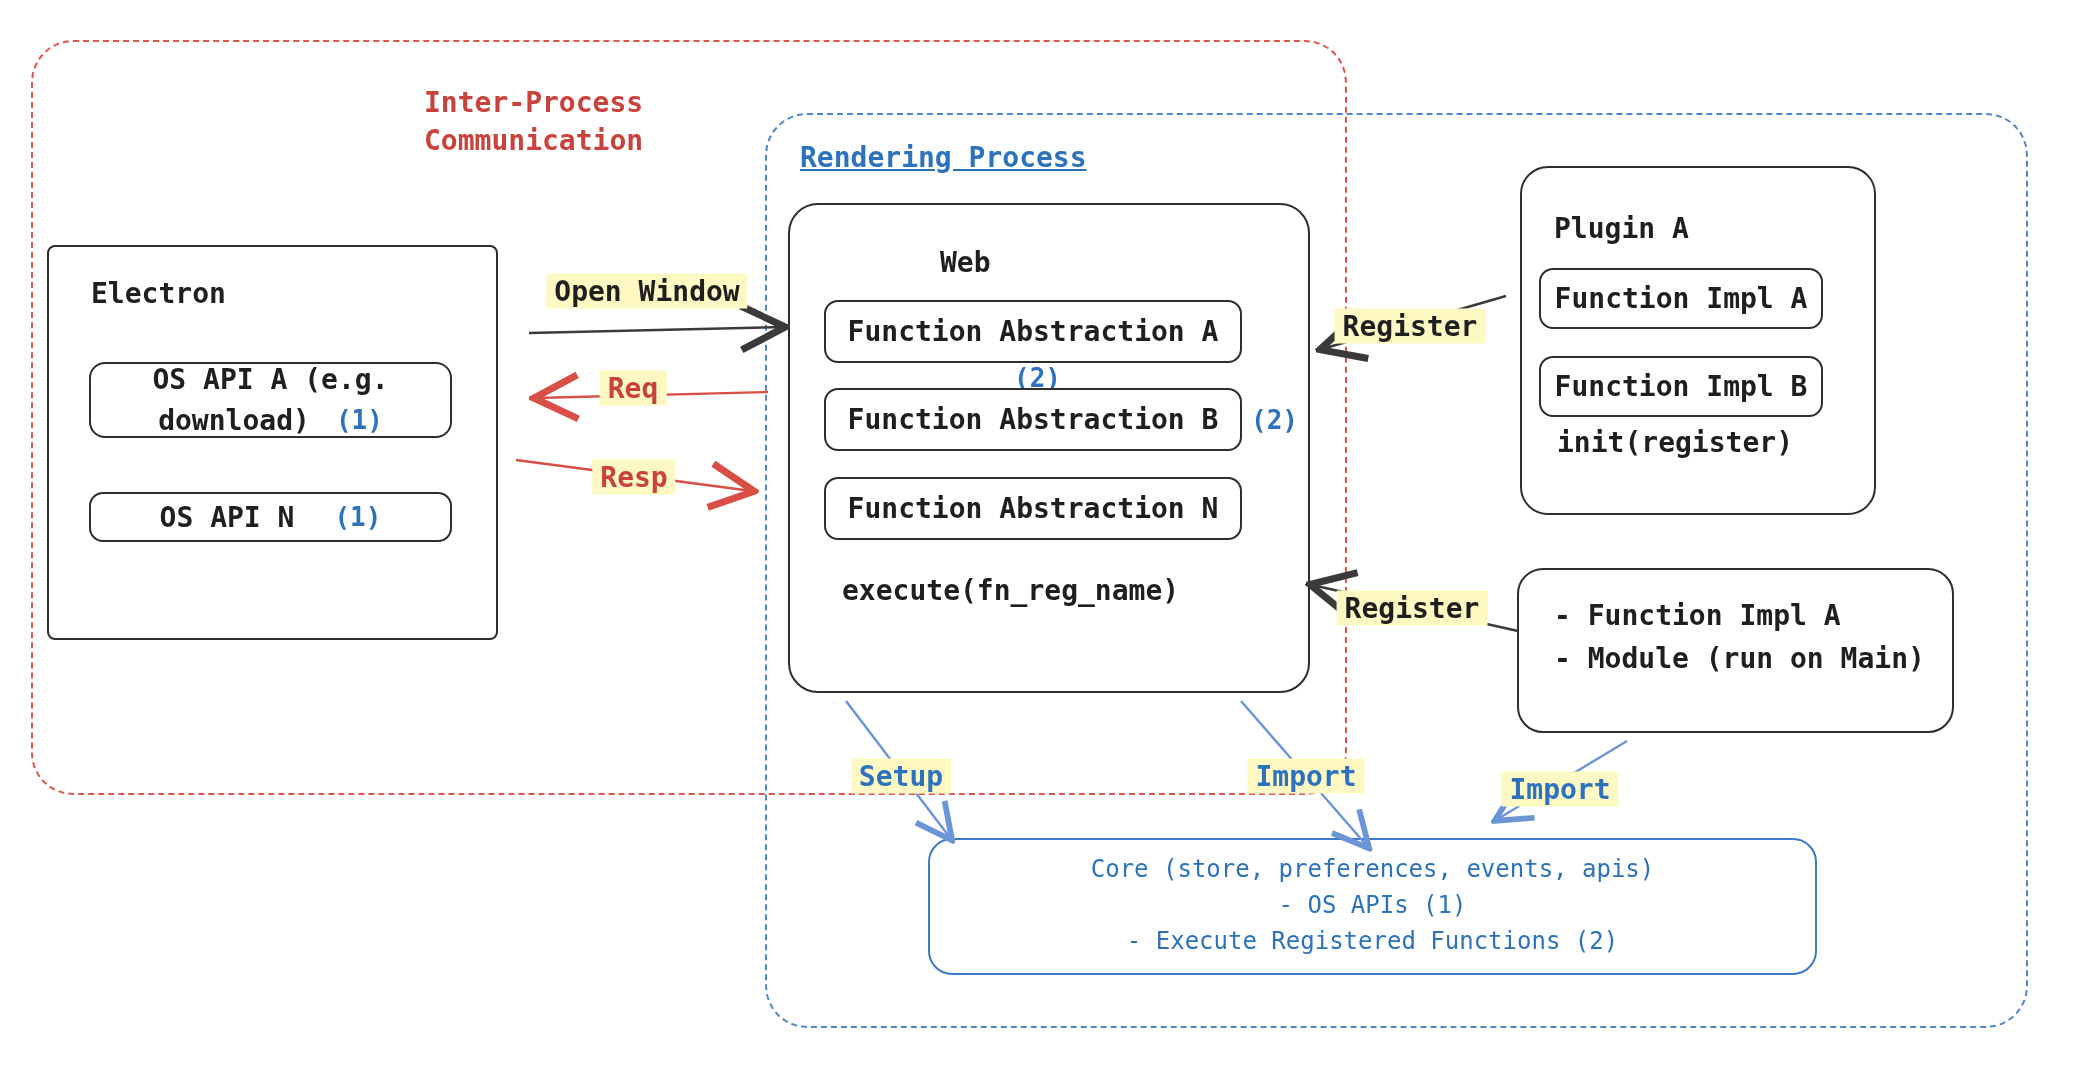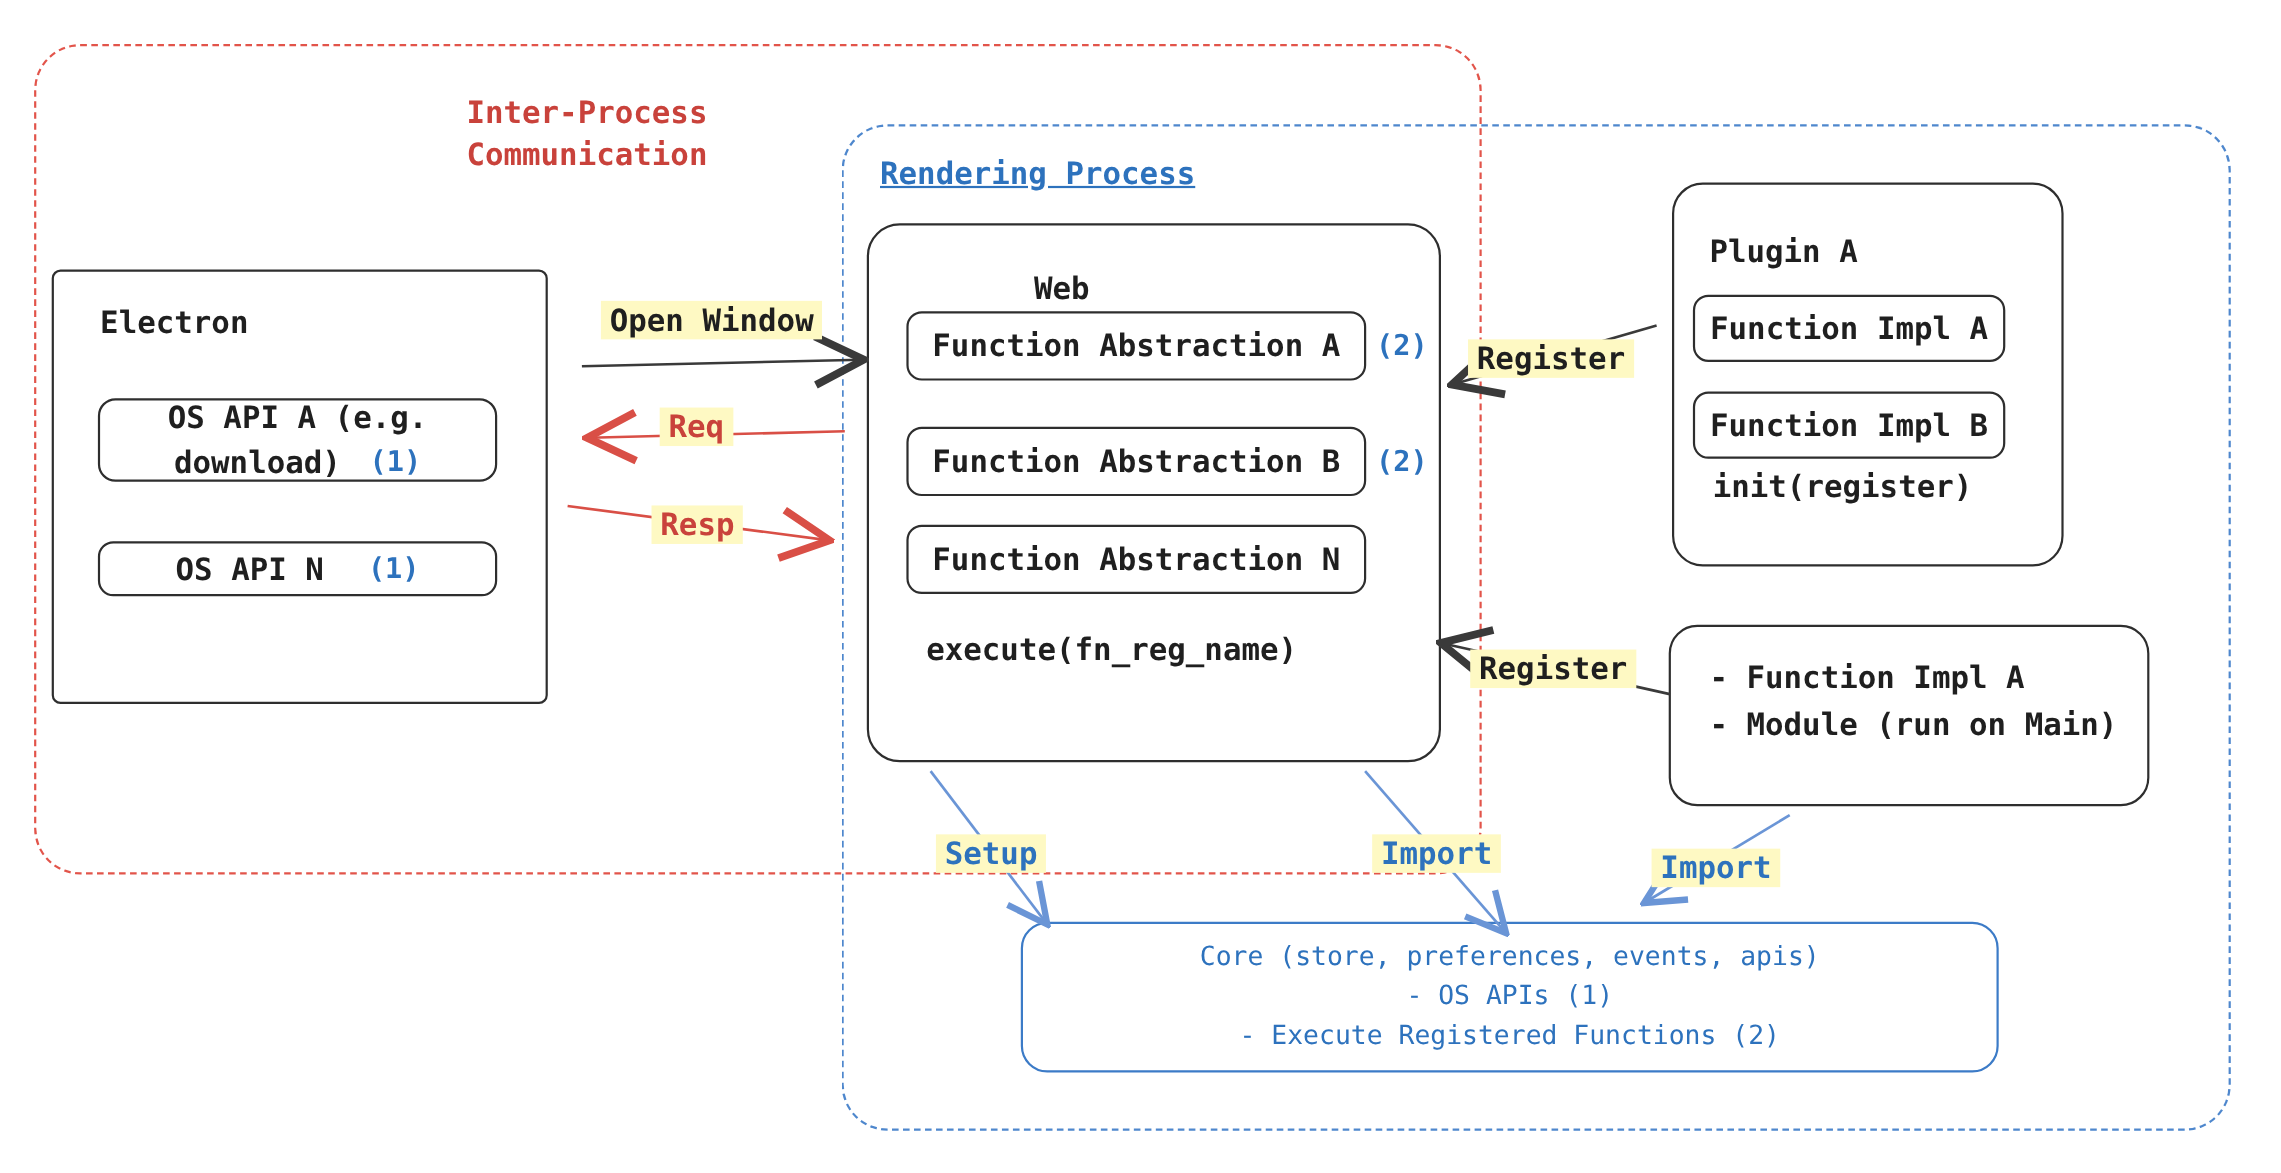--- a/index.html
+++ b/index.html
@@ -31,21 +31,21 @@
   #os-api-a{position:absolute;left:40px;top:115px;width:363px;height:76px;border-radius:16px;flex-direction:column;}
   #os-api-a .line{line-height:41px;}
   #os-api-a .line2 .badge{margin-left:26px;}
   #os-api-n{position:absolute;left:40px;top:245px;width:363px;height:50px;border-radius:14px;}
   #os-api-n .badge{margin-left:40px;}
 
   
   #web-box{left:788px;top:203px;width:522px;height:490px;border-radius:30px;}
   #web-title{position:absolute;left:150px;top:41px;}
   .fa-row{position:absolute;left:34px;display:flex;align-items:center;}
-  #fa-row-a{top:78px;}
+  #fa-row-a{top:95px;flex-direction:column;}
   #fa-row-b{top:183px;}
   #fa-row-n{top:272px;}
   .fa-box{width:418px;height:63px;border-radius:14px;}
   .fa-row .badge{margin-left:9px;}
   #web-footer{position:absolute;left:52px;top:369px;}
 
   
   #plugin-a-box{left:1520px;top:166px;width:356px;height:349px;border-radius:28px;}
   #plugin-a-title{position:absolute;left:32px;top:44px;}
   .impl-box{position:absolute;left:17px;width:284px;height:61px;border-radius:14px;}

